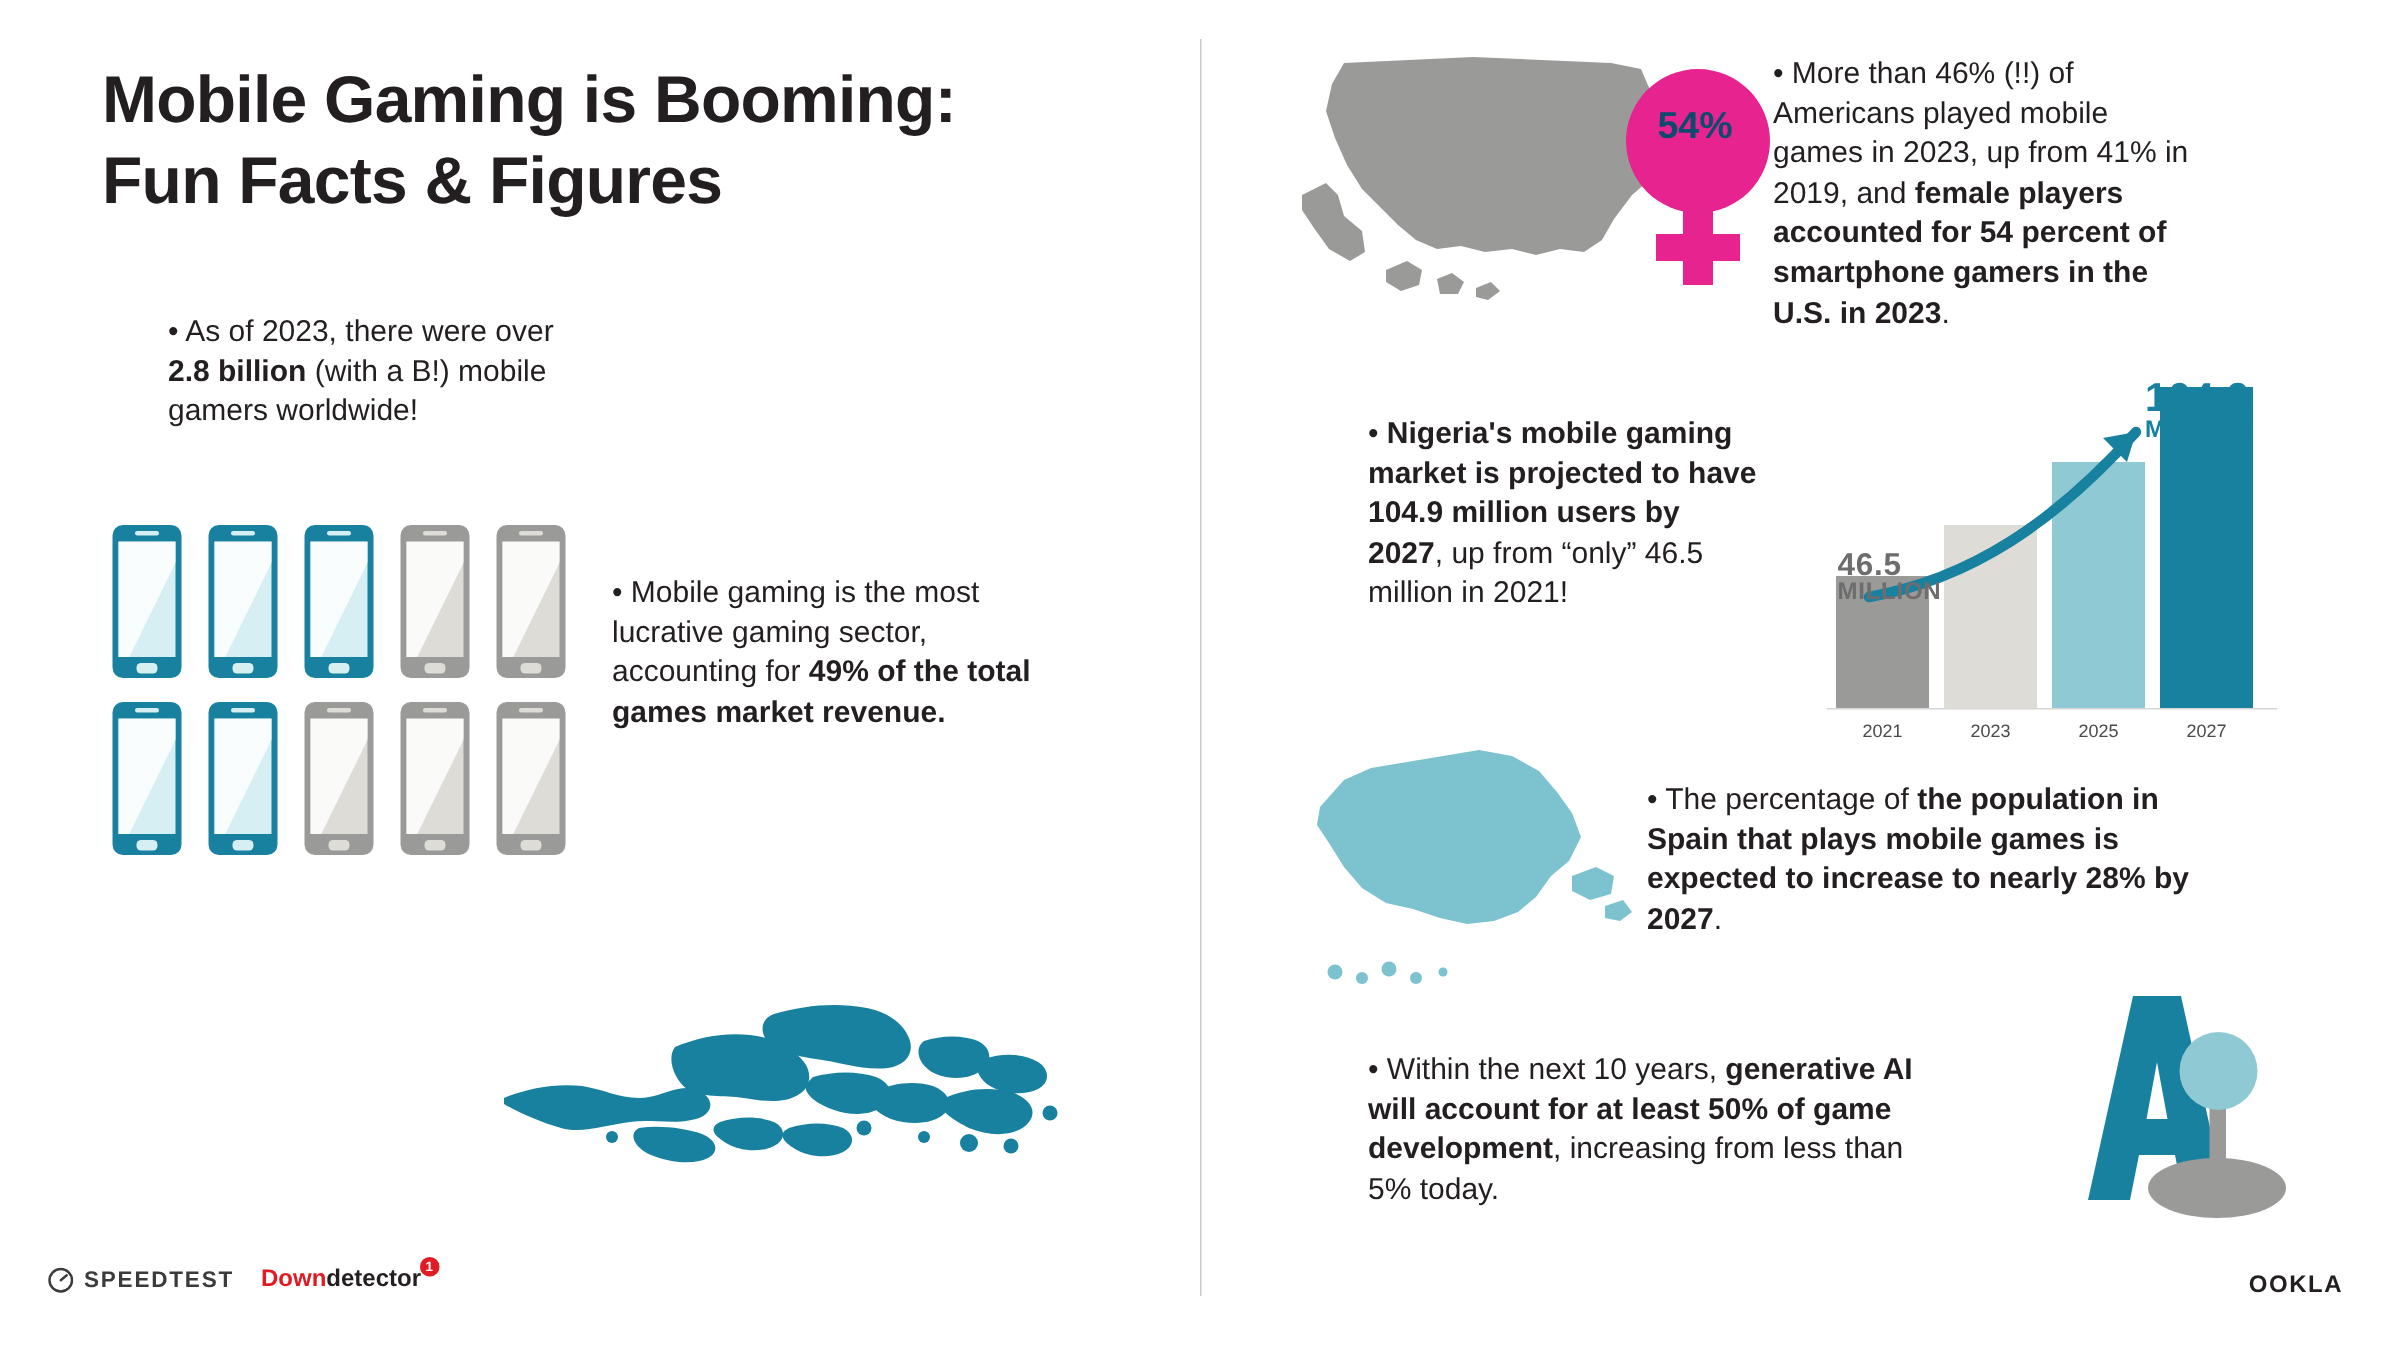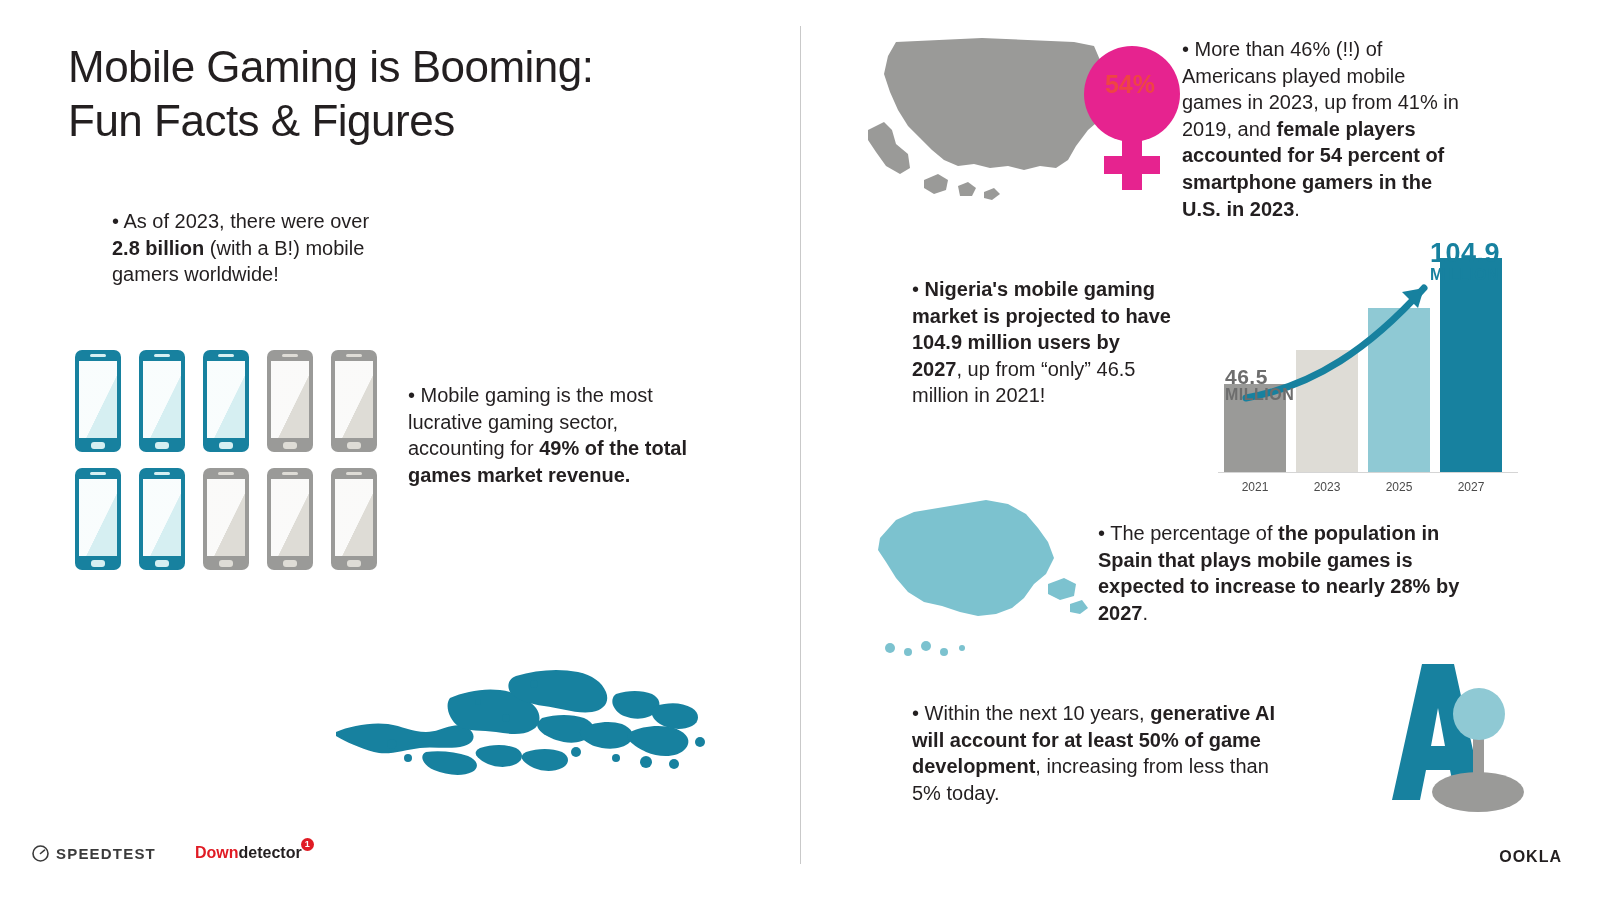--- a/index.html
+++ b/index.html
@@ -30,21 +30,21 @@
     background: #c9c9c9;
   }
   
   .headline {
     position: absolute;
     left: 68px;
     top: 40px;
     width: 660px;
     font-size: 44px;
     line-height: 1.22;
-    font-weight: normal;
+    font-weight: bold;
     letter-spacing: -0.5px;
     color: #231f20;
   }
   
   .bignum {
     position: absolute;
     left: 420px;
     top: 178px;
     font-size: 132px;
     font-weight: bold;
@@ -129,21 +129,21 @@
 
   
   .usa-map { position: absolute; left: 862px; top: 34px; width: 300px; height: 178px; }
   .female-badge { position: absolute; left: 1078px; top: 44px; width: 108px; height: 148px; }
   .pct-label {
     position: absolute;
     left: 1096px;
     top: 70px;
     width: 68px;
     text-align: center;
-    color: #ef4444;
+    color: #0c4a6e;
     font-size: 25px;
     font-weight: bold;
   }
 
   
   .chart {
     position: absolute;
     left: 1218px;
     top: 236px;
     width: 300px;
@@ -210,21 +210,20 @@
     font-size: 15px;
     font-weight: bold;
     letter-spacing: 1.2px;
     color: #3b3b3b;
   }
   .downdetector-logo {
     font-size: 16px;
     font-weight: bold;
     color: #231f20;
     position: relative;
-    margin-left: 21px;
   }
   .downdetector-logo .dd-red { color: #e01b24; }
   .dd-badge {
     position: absolute;
     right: -12px;
     top: -6px;
     width: 13px;
     height: 13px;
     border-radius: 50%;
     background: #e01b24;
@@ -415,21 +414,21 @@
     <div class="xlab" style="left:78px;">2023</div>
     <div class="xlab" style="left:150px;">2025</div>
     <div class="xlab" style="left:222px;">2027</div>
   </div>
 
   <div class="chart-val" id="val-2021">
     <span style="display:block;font-size:21px;">46.5</span>
     <span>MILLION</span>
   </div>
   <div class="chart-val" id="val-2027">
-    <span style="display:block;font-size:27px;">104.9</span>
+    <span style="display:block;font-size:27px;margin-top:12px;">104.9</span>
     <span>MILLION</span>
   </div>
 
   <div class="spain-map">
     <svg viewBox="0 0 230 200" width="230" height="200" xmlns="http://www.w3.org/2000/svg">
       <g fill="#7cc2cf">
         <path d="M18,58 L34,40 L52,32 L76,28 L100,24 L124,20 L146,24 L164,34 L176,48 L186,62 L192,78 L184,94 L172,104 L162,118 L150,128 L134,134 L116,136 L98,132 L80,126 L62,122 L46,112 L34,98 L24,82 L16,70 Z"></path>
         <path d="M186,104 L202,98 L214,104 L212,116 L198,120 L186,114 Z"></path>
         <path d="M208,124 L220,120 L226,128 L218,134 L208,132 Z"></path>
         <circle cx="28" cy="168" r="5"></circle>

